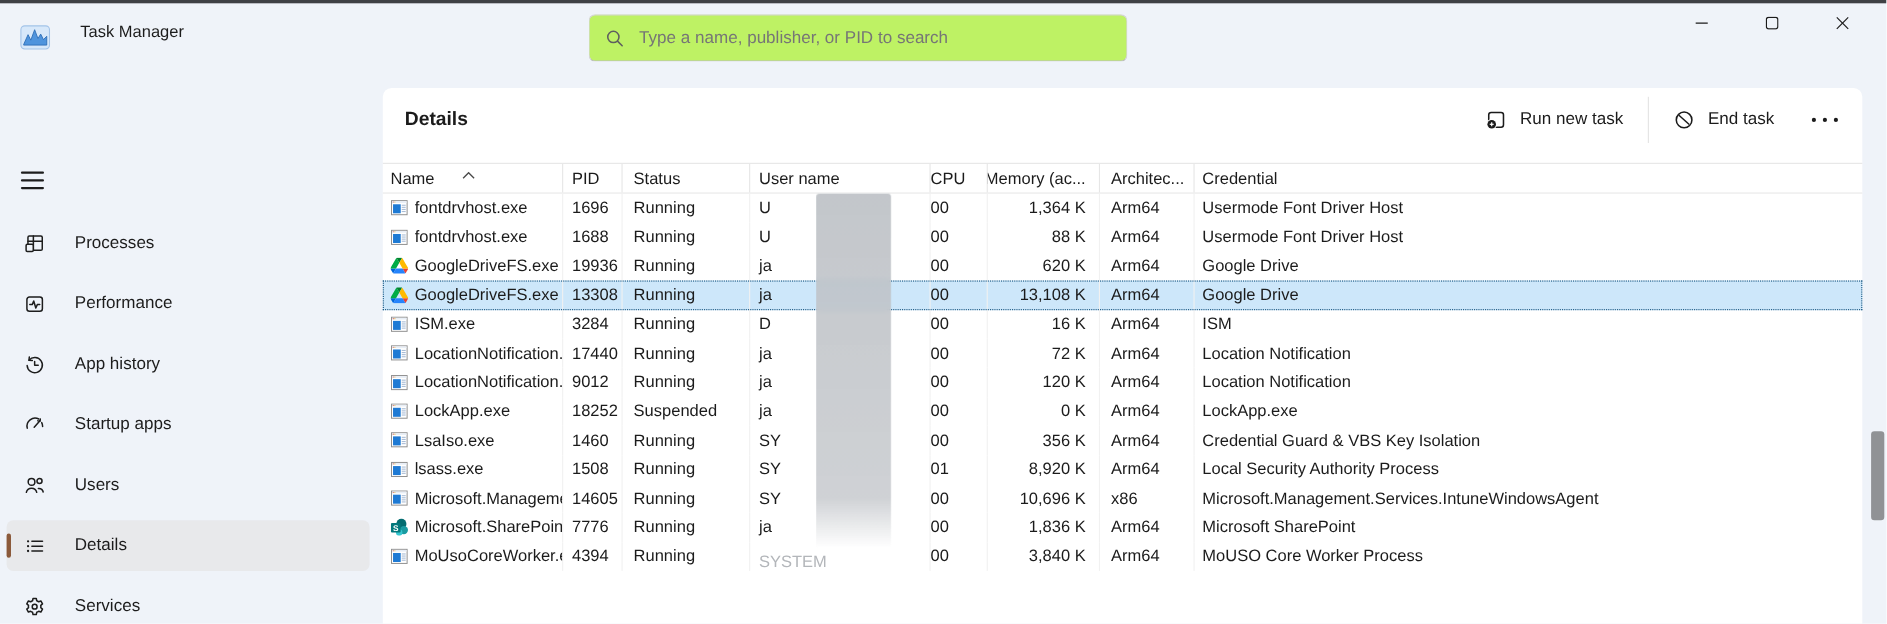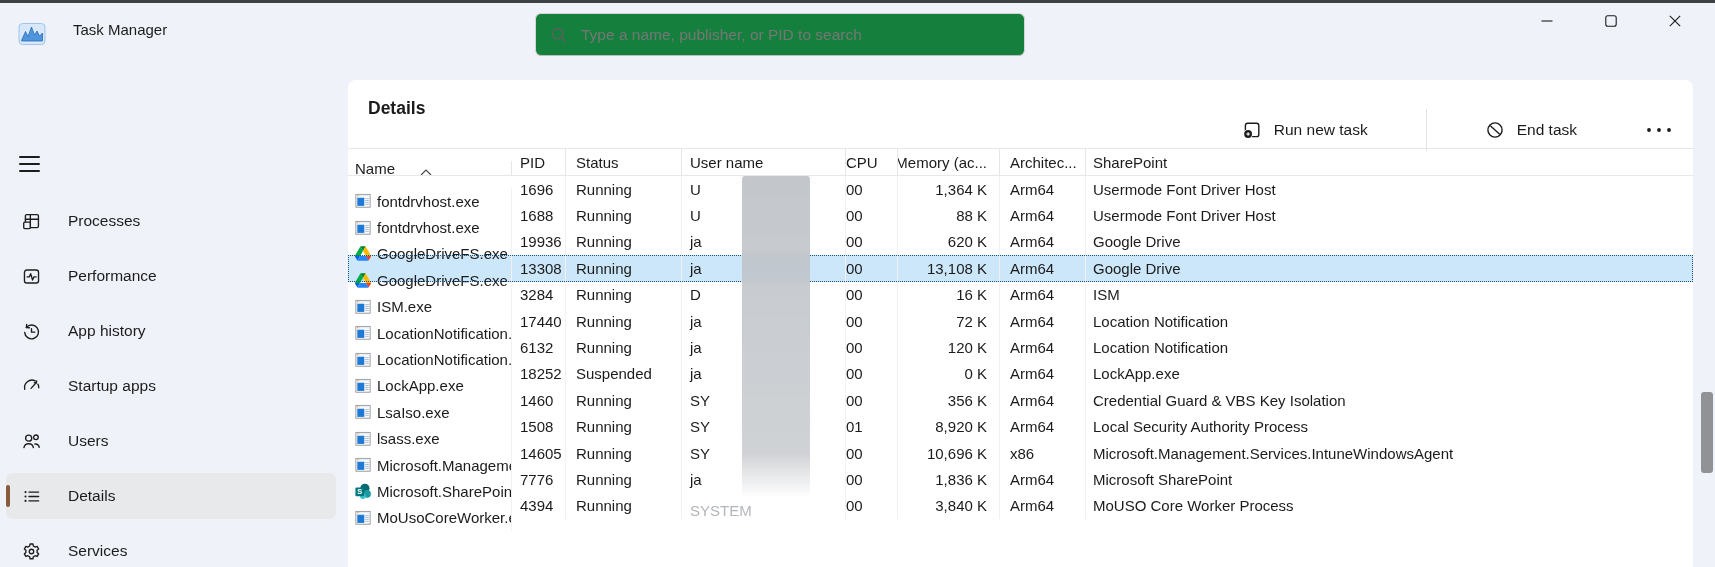--- a/index.html
+++ b/index.html
@@ -10,21 +10,21 @@
     -webkit-font-smoothing:antialiased;
   }
   .top-edge { position:absolute; top:0; left:0; right:0; height:3px; background:#3f4145; z-index:50; }
 
   
   .titlebar { position:absolute; top:0; left:0; right:0; height:60px; }
   .app-icon { position:absolute; left:18px; top:20px; width:28px; height:28px; }
   .app-title { position:absolute; left:73px; top:0; height:60px; line-height:60px; font-size:15px; color:#1c1c1c; }
   .searchbox {
     position:absolute; left:535px; top:13px; width:490px; height:43px;
-    background:#15803d; border:1px solid #d5d5d5; border-bottom-color:#bcbcbc;
+    background:#bef264; border:1px solid #d5d5d5; border-bottom-color:#bcbcbc;
     border-radius:6px; display:flex; align-items:center; padding:0 14px;
   }
   .searchbox svg { flex:0 0 auto; margin-right:13px; }
   .searchbox input {
     border:none; outline:none; background:transparent; width:100%;
     font-family:inherit; font-size:15.5px; color:#1b1b1b;
   }
   .searchbox input::placeholder { color:#767676; opacity:1; }
   .win-controls { position:absolute; right:8px; top:3px; display:flex; }
   .win-btn { width:64px; height:36px; display:flex; align-items:center; justify-content:center; background:transparent; border:none; cursor:default; }
@@ -46,21 +46,21 @@
     border-radius:2px; background:var(--accent,#8b5a3b);
   }
 
   
   .card {
     position:absolute; left:348px; top:80px; width:1345px; bottom:0;
     background:#ffffff; border-radius:8px 8px 0 0;
   }
   .card-toolbar { position:relative; height:68px; }
   .page-title { position:absolute; left:20px; top:18px; font-size:17.5px; font-weight:700; color:#1b1b1b; }
-  .toolbar-actions { position:absolute; right:8px; top:22px; height:56px; display:flex; align-items:center;gap:36px; }
+  .toolbar-actions { position:absolute; right:8px; top:1px; height:56px; display:flex; align-items:center; }
   .tool-btn {
     display:flex; align-items:center; gap:12px; background:transparent; border:none;
     font-family:inherit; font-size:15.5px; color:#1b1b1b; padding:9px 14px; border-radius:5px;
   }
   .tool-sep { width:1px; height:42px; background:#e3e3e3; margin:0 8px; }
   .more-btn { background:transparent; border:none; padding:9px 12px; margin-left:6px; display:flex; align-items:center; }
 
   
   .grid-row { display:grid; grid-template-columns:164px 54px 116px 164px 52px 102px 86px minmax(0,1fr); }
   .thead { height:28px; border-top:1px solid #e6e6e6; border-bottom:1px solid #e8e8e8; }
@@ -69,21 +69,21 @@
     border-right:1px solid #e6e6e6; overflow:hidden; white-space:nowrap; position:relative;
   }
   .thead .cell:last-child { border-right:none; }
   .tbody .cell {
     display:flex; align-items:center; font-size:15px; color:#1b1b1b;
     border-right:1px solid #f1f1f1; overflow:hidden; white-space:nowrap; height:100%;
   }
   .tbody .cell:last-child { border-right:none; }
   .trow { height:26.4px; }
   .trow.selected { background:#cde7fa; outline:1px dotted #15537e; outline-offset:-1px; }
-  .c-name { padding-left:7px; gap:6px;margin-top:12px; }
+  .c-name { padding-left:7px; gap:6px; }
   .c-pid { padding-left:8px; }
   .c-status { padding-left:10px; }
   .c-user { padding-left:8px; }
   .c-cpu { justify-content:flex-start; padding-right:12px; }
   .c-mem { justify-content:flex-end; padding-right:12px;text-align:center; }
   .c-arch { padding-left:10px; }
   .c-desc { padding-left:7px; }
   .c-user.faded { color:#b3b6ba;align-items:flex-end; }
   .row-icon { width:16px; height:16px; flex:0 0 auto; display:flex; align-items:center; }
   .sort-chevron { position:absolute; left:72px; top:1px; }
@@ -276,21 +276,21 @@
       <div class="cell c-cpu">
         <span>CPU</span>
       </div>
       <div class="cell c-mem">
         <span>Memory (ac...</span>
       </div>
       <div class="cell c-arch">
         <span>Architec...</span>
       </div>
       <div class="cell c-desc">
-        <span>SharePoint</span>
+        <span>Credential</span>
       </div>
     </div>
   <div class="tbody" id="table-body">
       <div class="trow grid-row">
         <div class="cell c-name">
           <span class="row-icon">
             <svg width="16" height="16" viewBox="0 0 16 16">
               <rect x="0.9" y="1.4" width="14.2" height="12.8" fill="#ffffff" stroke="#8f8f8f" stroke-width="0.9"></rect>
               <rect x="1.4" y="1.9" width="13.2" height="1.6" fill="#e8eef6"></rect>
               <circle cx="2.5" cy="2.7" r="0.5" fill="#e05d4b"></circle>
@@ -526,21 +526,21 @@
               <rect x="2.3" y="4.7" width="7" height="8.2" fill="#1e7ad4"></rect>
               <rect x="10.2" y="5.1" width="3.6" height="1" fill="#aabdd6"></rect>
               <rect x="10.2" y="7" width="3.6" height="1" fill="#aabdd6"></rect>
               <rect x="10.2" y="8.9" width="3.6" height="1" fill="#aabdd6"></rect>
               <rect x="10.2" y="10.8" width="3.6" height="1" fill="#aabdd6"></rect>
             </svg>
           </span>
           <span>LocationNotification...</span>
         </div>
         <div class="cell c-pid">
-          <span>6132</span>
+          <span>9012</span>
         </div>
         <div class="cell c-status">
           <span>Running</span>
         </div>
         <div class="cell c-user">
           <span>ja</span>
         </div>
         <div class="cell c-cpu">
           <span>00</span>
         </div>

